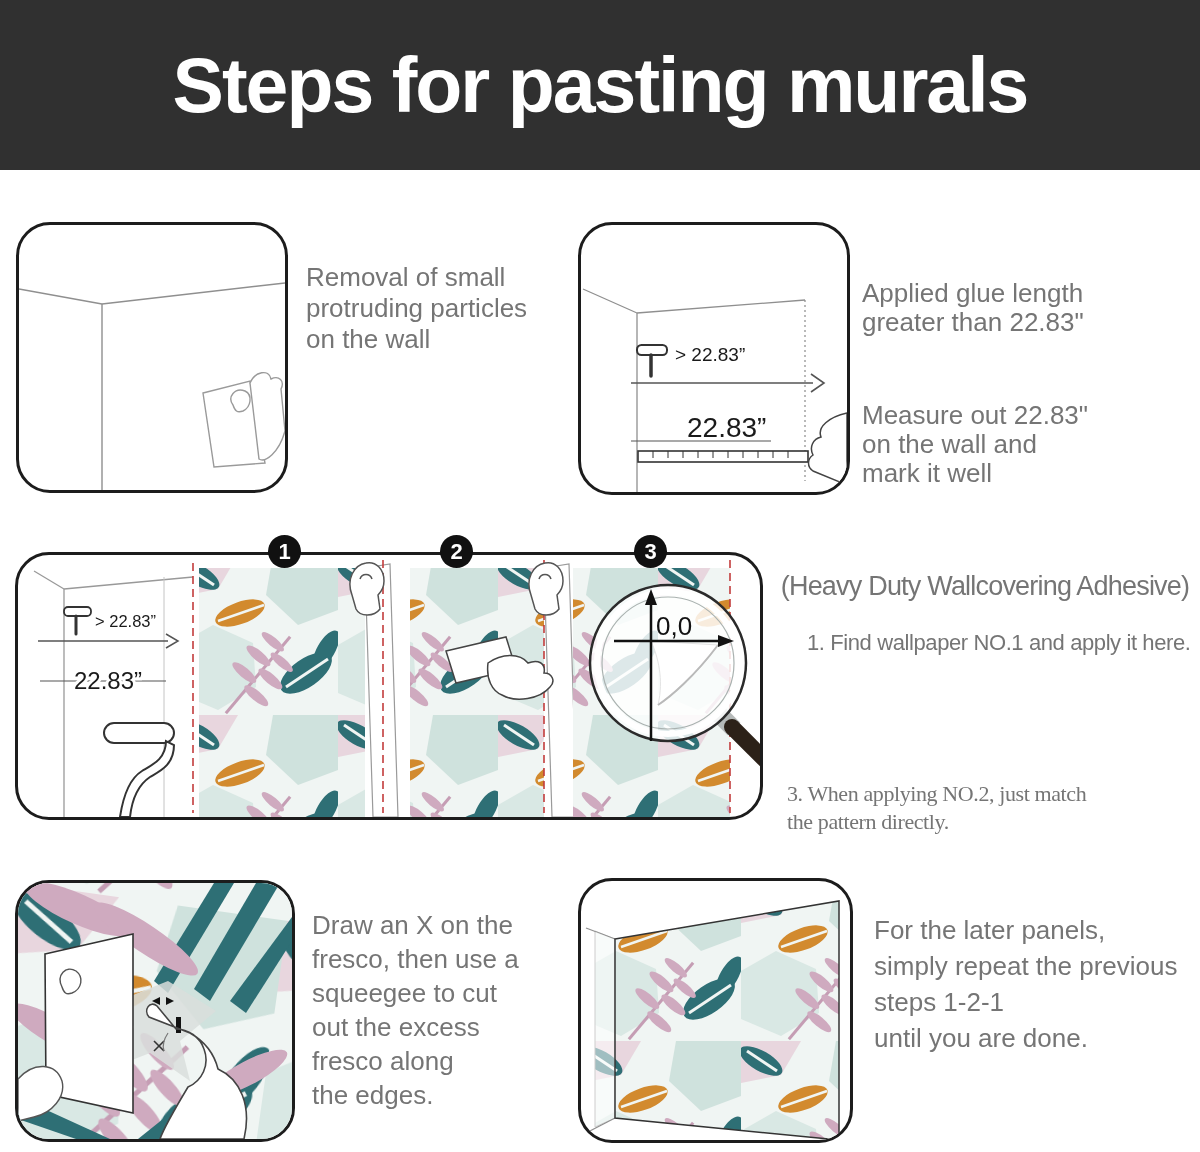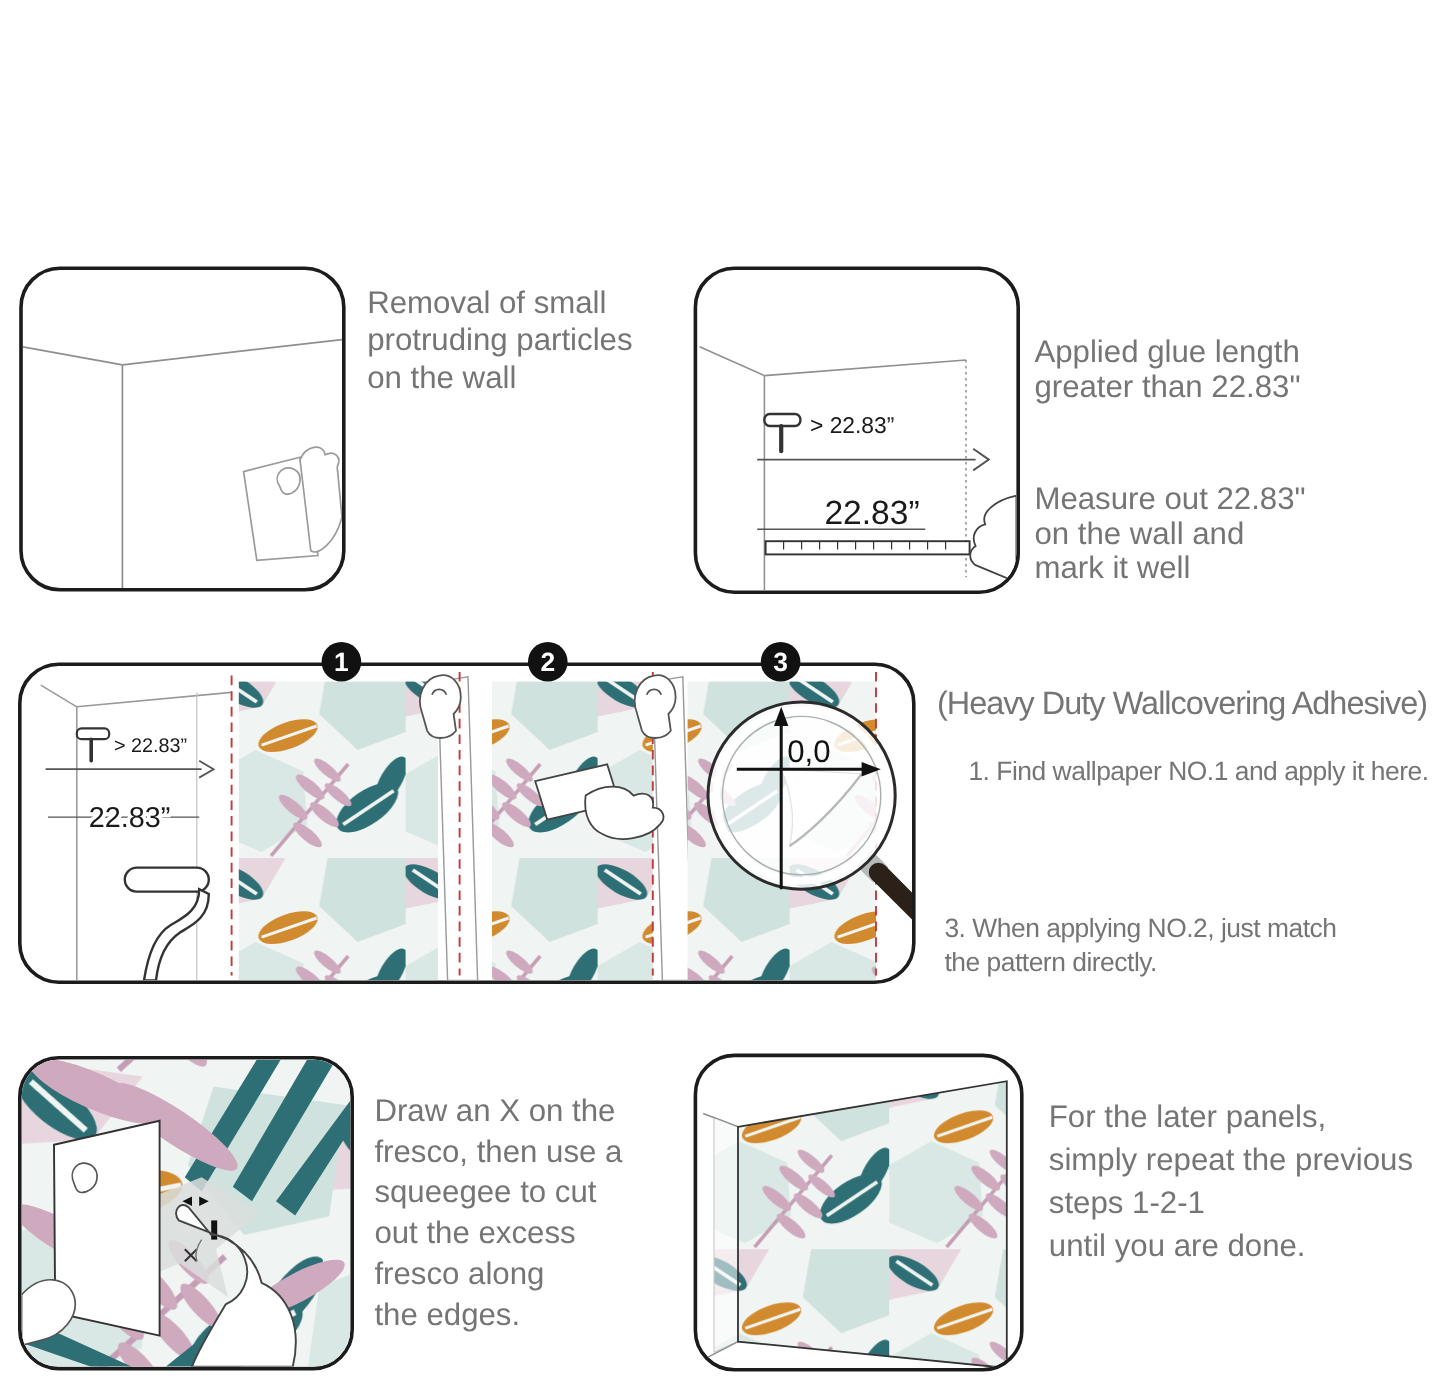--- a/index.html
+++ b/index.html
@@ -52,38 +52,41 @@
               <ellipse cx="92" cy="115" rx="15" ry="5"></ellipse>
             <ellipse cx="68" cy="127" rx="15" ry="5"></ellipse>
               <ellipse cx="92" cy="137" rx="15" ry="5"></ellipse>
           </g>
         </g>
       </pattern>
       <pattern id="muralBig" href="#mural" patternTransform="scale(1.7) rotate(8)"></pattern>
     </defs>
   </svg>
 
+  <div class="header">
+    <h1>Steps for pasting murals</h1>
+  </div>
 
   <div class="panel" style="left:16px;top:222px;width:272px;height:271px;">
     <svg width="266" height="265" viewBox="0 0 266 265">
       <g fill="none" stroke="#8f8f8f" stroke-width="1.4">
         <path d="M0,64 L83,79"></path>
         <path d="M83,79 L266,58"></path>
         <path d="M83,79 L83,265"></path>
       </g>
       <g>
         <polygon points="184,168 231,156 246,238 195,242" fill="#ffffff" stroke="#9a9a9a" stroke-width="1.4"></polygon>
       </g>
       <g fill="#ffffff" stroke="#9a9a9a" stroke-width="1.4">
         <path d="M231,158 C236,146 250,144 252,154 C260,150 266,156 262,164 L266,206 C260,228 246,238 240,234 L231,158 Z"></path>
         <path d="M214,180 C208,172 216,162 226,166 C234,170 232,182 224,186 C218,188 216,186 214,180 Z"></path>
       </g>
     </svg>
   </div>
-  <div class="caption" style="left:306px;top:237px;">Removal of small
+  <div class="caption" style="left:306px;top:262px;">Removal of small
 protruding particles
 on the wall</div>
 
   <div class="panel" style="left:578px;top:222px;width:272px;height:273px;">
     <svg width="266" height="267" viewBox="0 0 266 267">
       <g fill="none" stroke="#8f8f8f" stroke-width="1.3">
         <path d="M2,64 L56,88"></path>
         <path d="M56,88 L224,75"></path>
         <path d="M56,88 L56,267"></path>
       </g>
@@ -201,21 +204,21 @@
       </g>
     </svg>
   </div>
 
   <div class="badge" style="left:268px;top:535px;">1</div>
   <div class="badge" style="left:440px;top:535px;">2</div>
   <div class="badge" style="left:634px;top:535px;">3</div>
 
   <div class="note-title" style="top:571px;">(Heavy Duty Wallcovering Adhesive)</div>
   <div class="note-item" style="top:629px;margin-left:20px;">1. Find wallpaper NO.1 and apply it here.</div>
-  <div class="note-item" style="top:760px;">3. When applying NO.2, just match
+  <div class="note-item" style="top:780px;font-family:Liberation Serif, serif;">3. When applying NO.2, just match
 the pattern directly.</div>
 
   <div class="panel" style="left:15px;top:880px;width:280px;height:262px;">
     <svg width="274" height="256" viewBox="0 0 274 256">
       <rect width="274" height="256" fill="url(#muralBig)"></rect>
       <g>
         <g fill="#2e6f75">
           <polygon points="196,0 216,0 150,110 136,98"></polygon>
           <polygon points="238,0 262,0 192,118 176,106"></polygon>
           <polygon points="274,34 274,58 228,130 212,118"></polygon>

